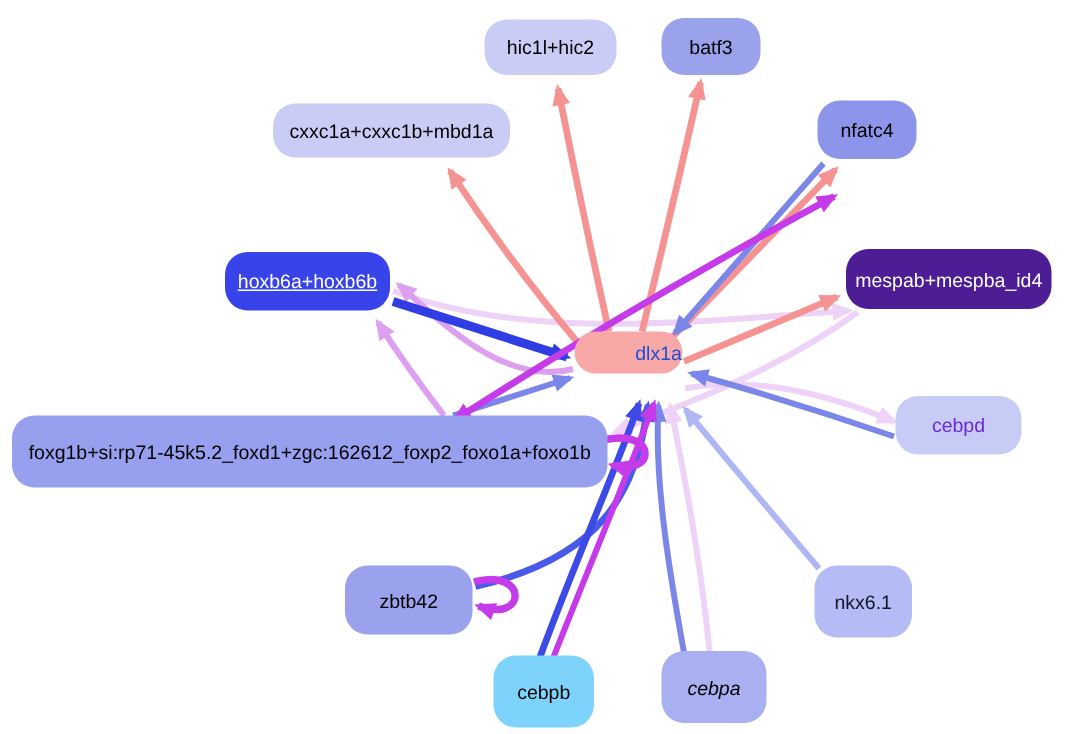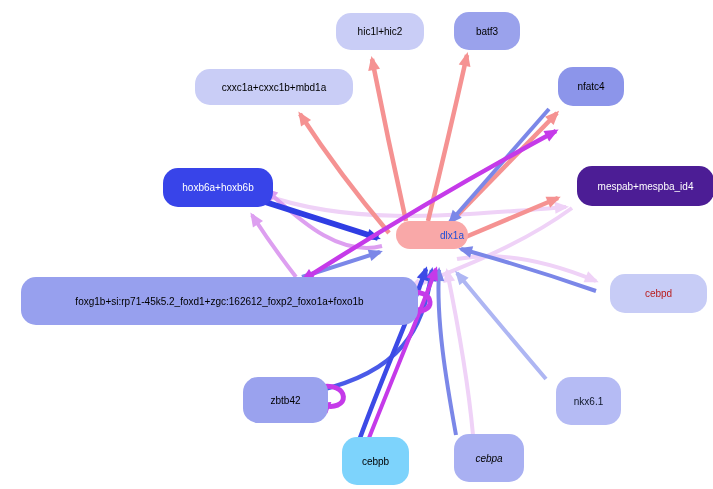--- a/index.html
+++ b/index.html
@@ -8,27 +8,26 @@
     width:713px;height:489px;
     background:#ffffff;
     font-family:"Liberation Sans", sans-serif;
     overflow:hidden;
   }
   #edge-layer{position:absolute;left:0;top:0;width:713px;height:489px;}
   .node{
     position:absolute;
     display:flex;align-items:center;justify-content:center;
     border-radius:15px;
-    font-size:10px;
+    font-size:13px;
     color:#000;
     white-space:nowrap;
     box-sizing:border-box;
     padding:0 8px;
     cursor:default;
-    margin-left:13px;
   }
 </style>
 </head>
 <body>
 
 <div id="stage">
   <svg id="edge-layer" viewBox="0 0 713 489" xmlns="http://www.w3.org/2000/svg">
     <defs id="marker-defs">
         <marker id="arrow-0" markerUnits="userSpaceOnUse" markerWidth="18" markerHeight="16" refX="12" refY="7.5" orient="auto">
           <path d="M 1,1.5 L 15,7.5 L 1,13.5 Z" fill="#efd2f7"></path>
@@ -86,22 +85,22 @@
         <path d="M 316,388 C 352,378 352,416 319,404" fill="none" stroke="#c53ae9" stroke-width="5" stroke-linecap="butt" marker-end="url(#arrow-8)"></path>
         <path d="M 404,293 C 438,286 438,318 408,310" fill="none" stroke="#c53ae9" stroke-width="5" stroke-linecap="butt" marker-end="url(#arrow-8)"></path>
       </g>
   </svg>
   <div id="node-layer">
       <div class="node" style="left: 323px; top: 13px; width: 88px; height: 37px; background: rgb(201, 205, 246); color: rgb(0, 0, 0);">hic1l+hic2</div>
       <div class="node" style="left: 441px; top: 12px; width: 66px; height: 38px; background: rgb(154, 162, 236); color: rgb(0, 0, 0);">batf3</div>
       <div class="node" style="left: 182px; top: 69px; width: 158px; height: 36px; background: rgb(201, 205, 246); color: rgb(0, 0, 0);">cxxc1a+cxxc1b+mbd1a</div>
       <div class="node" style="left: 545px; top: 67px; width: 66px; height: 39px; background: rgb(140, 149, 234); color: rgb(0, 0, 0);">nfatc4</div>
       <div class="node" style="left: 564px; top: 166px; width: 137px; height: 40px; background: #4c1d95; color: rgb(255, 255, 255);">mespab+mespba_id4</div>
-      <div class="node" style="left: 150px; top: 168px; width: 110px; height: 39px; background: rgb(56, 68, 233); color: rgb(255, 255, 255);">hoxb6a+hoxb6b</div>
+      <div class="node" style="left: 150px; top: 168px; width: 110px; height: 39px; background: rgb(56, 68, 233); color: rgb(255, 255, 255); text-decoration: underline;">hoxb6a+hoxb6b</div>
       <div class="node" style="left: 383px; top: 221px; width: 72px; height: 28px; background: rgb(249, 168, 168); color: #1d4ed8; padding-left: 48px;">dlx1a</div>
       <div class="node" style="left: 8px; top: 277px; width: 397px; height: 48px; background: rgb(151, 160, 238); color: rgb(0, 0, 0);">foxg1b+si:rp71-45k5.2_foxd1+zgc:162612_foxp2_foxo1a+foxo1b</div>
-      <div class="node" style="left: 597px; top: 274px; width: 97px; height: 39px; background: rgb(199, 204, 246); color: #b91c1c;">cebpd</div>
+      <div class="node" style="left: 597px; top: 264px; width: 84px; height: 39px; background: rgb(199, 204, 246); color: #6d28d9;">cebpd</div>
       <div class="node" style="left: 543px; top: 377px; width: 65px; height: 48px; background: rgb(181, 187, 244); color: #0f172a;">nkx6.1</div>
       <div class="node" style="left: 230px; top: 377px; width: 85px; height: 46px; background: rgb(154, 162, 238); color: rgb(0, 0, 0);">zbtb42</div>
       <div class="node" style="left: 329px; top: 437px; width: 67px; height: 48px; background: #7dd3fc; color: rgb(0, 0, 0);">cebpb</div>
       <div class="node" style="left: 441px; top: 434px; width: 70px; height: 48px; background: rgb(169, 176, 242); color: rgb(0, 0, 0); font-style: italic;">cebpa</div>
     </div>
 </div>
 
 </body></html>

